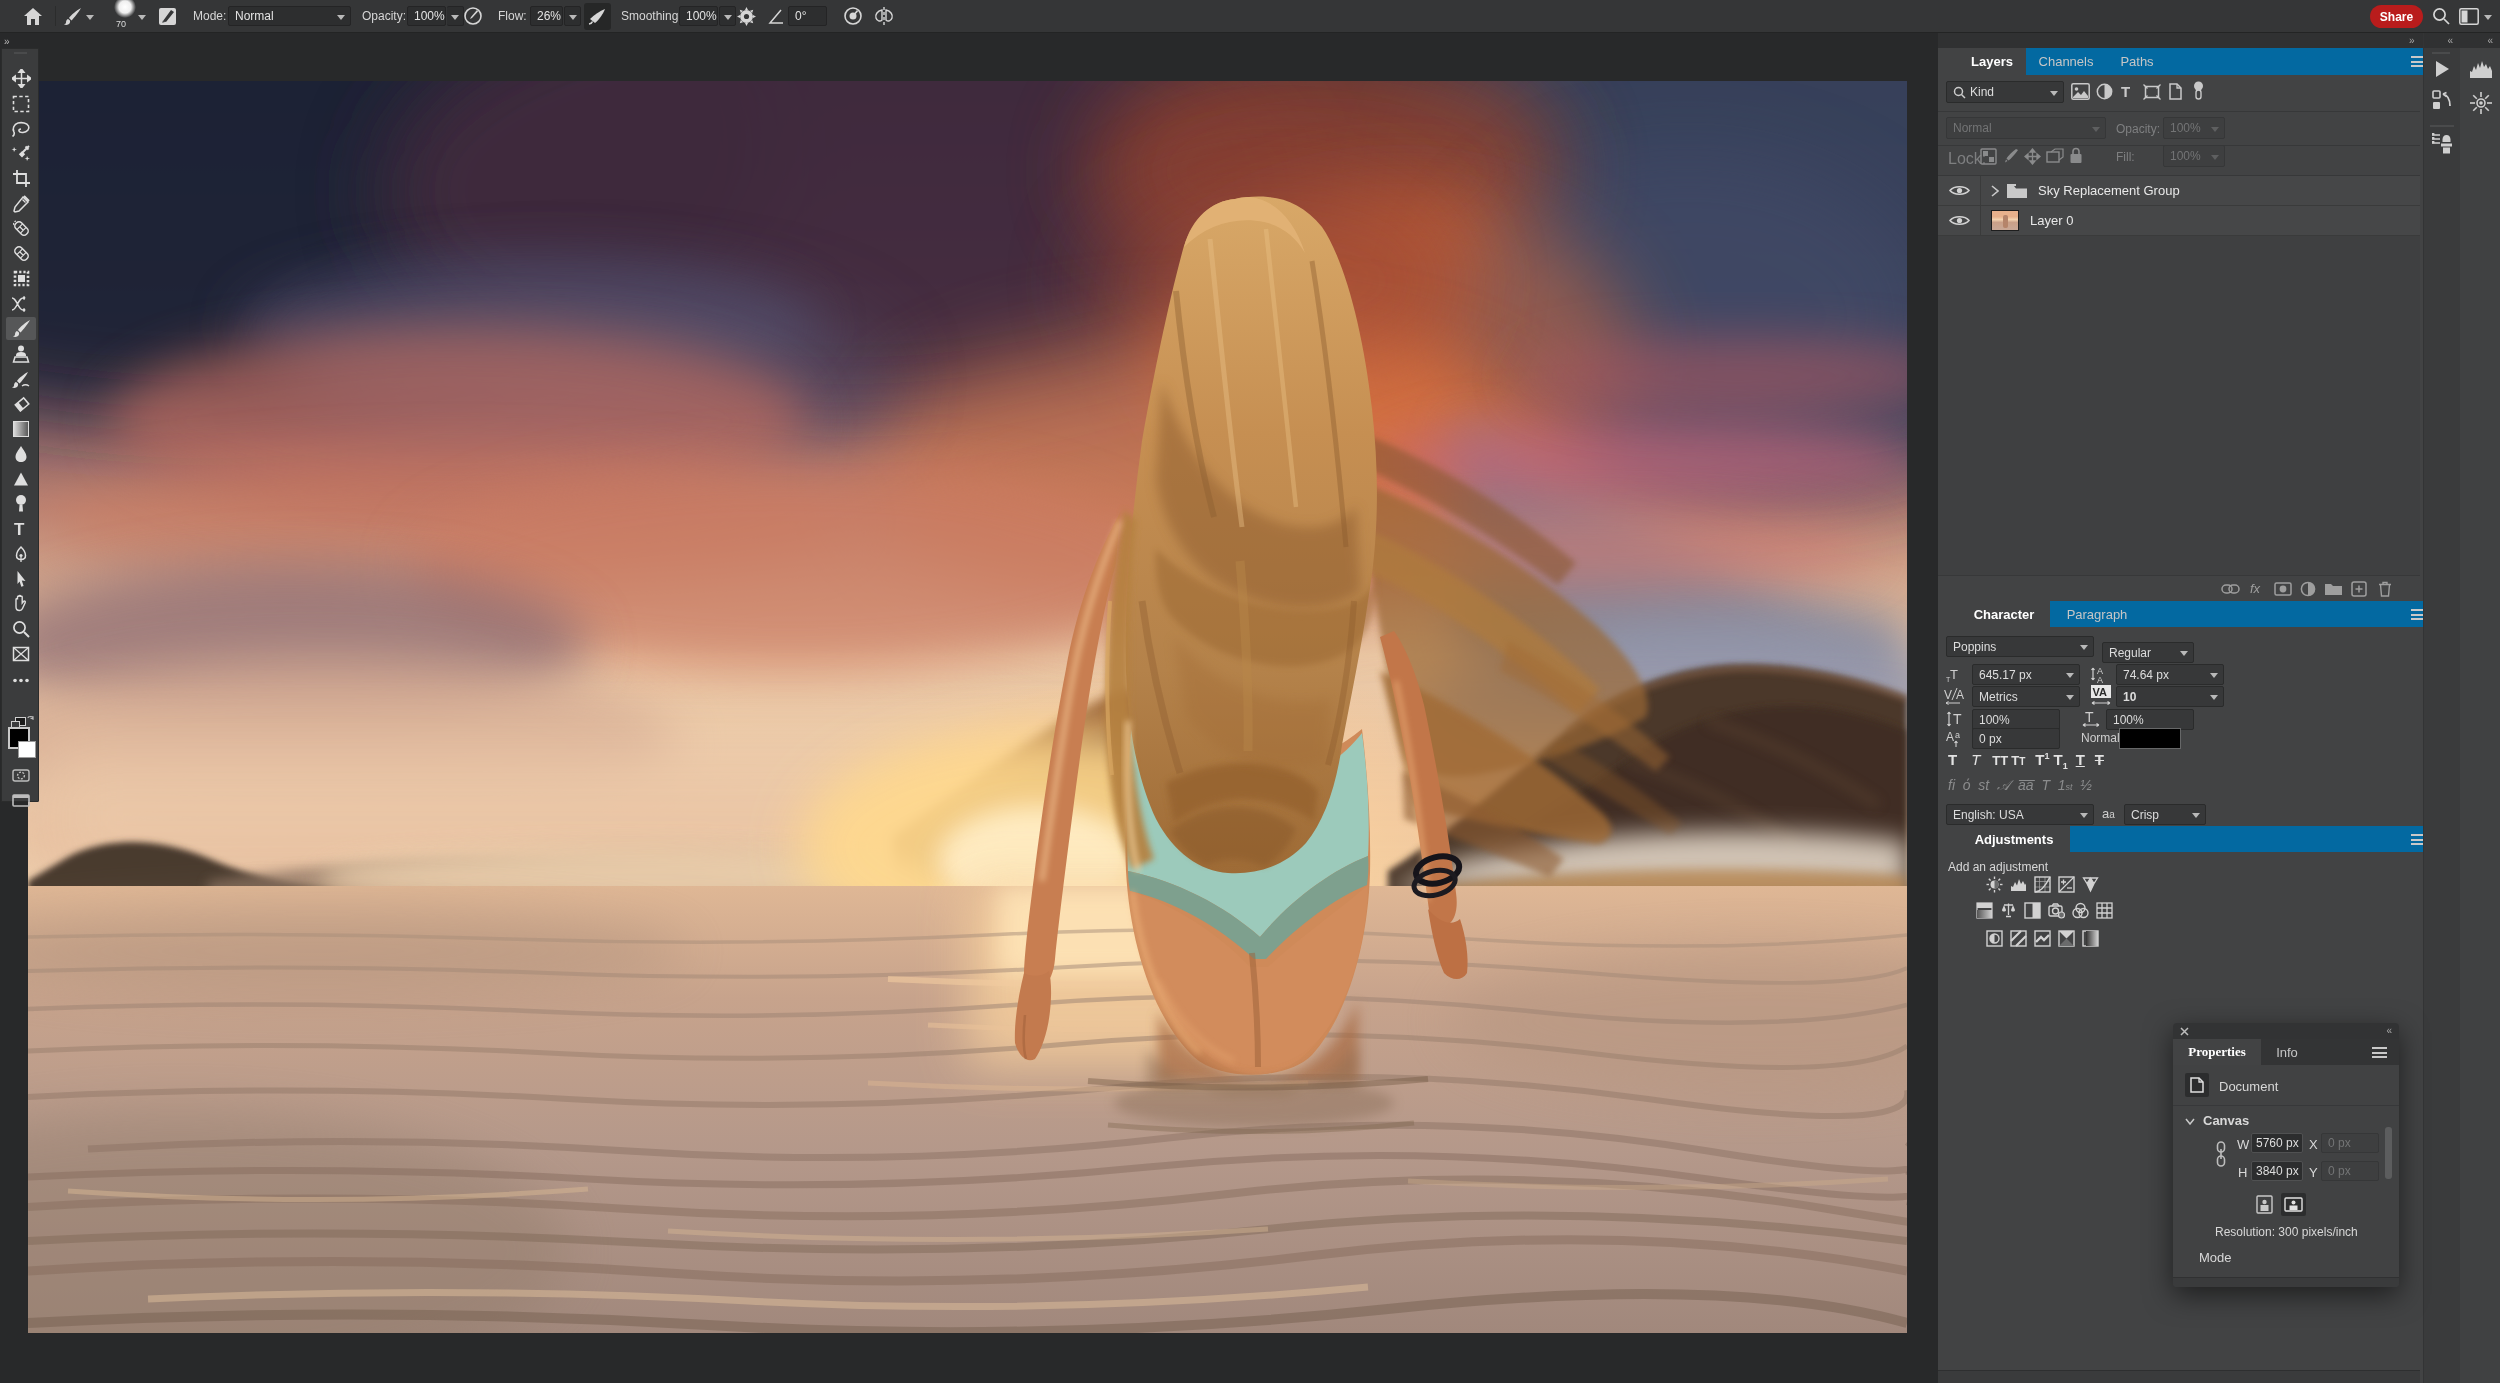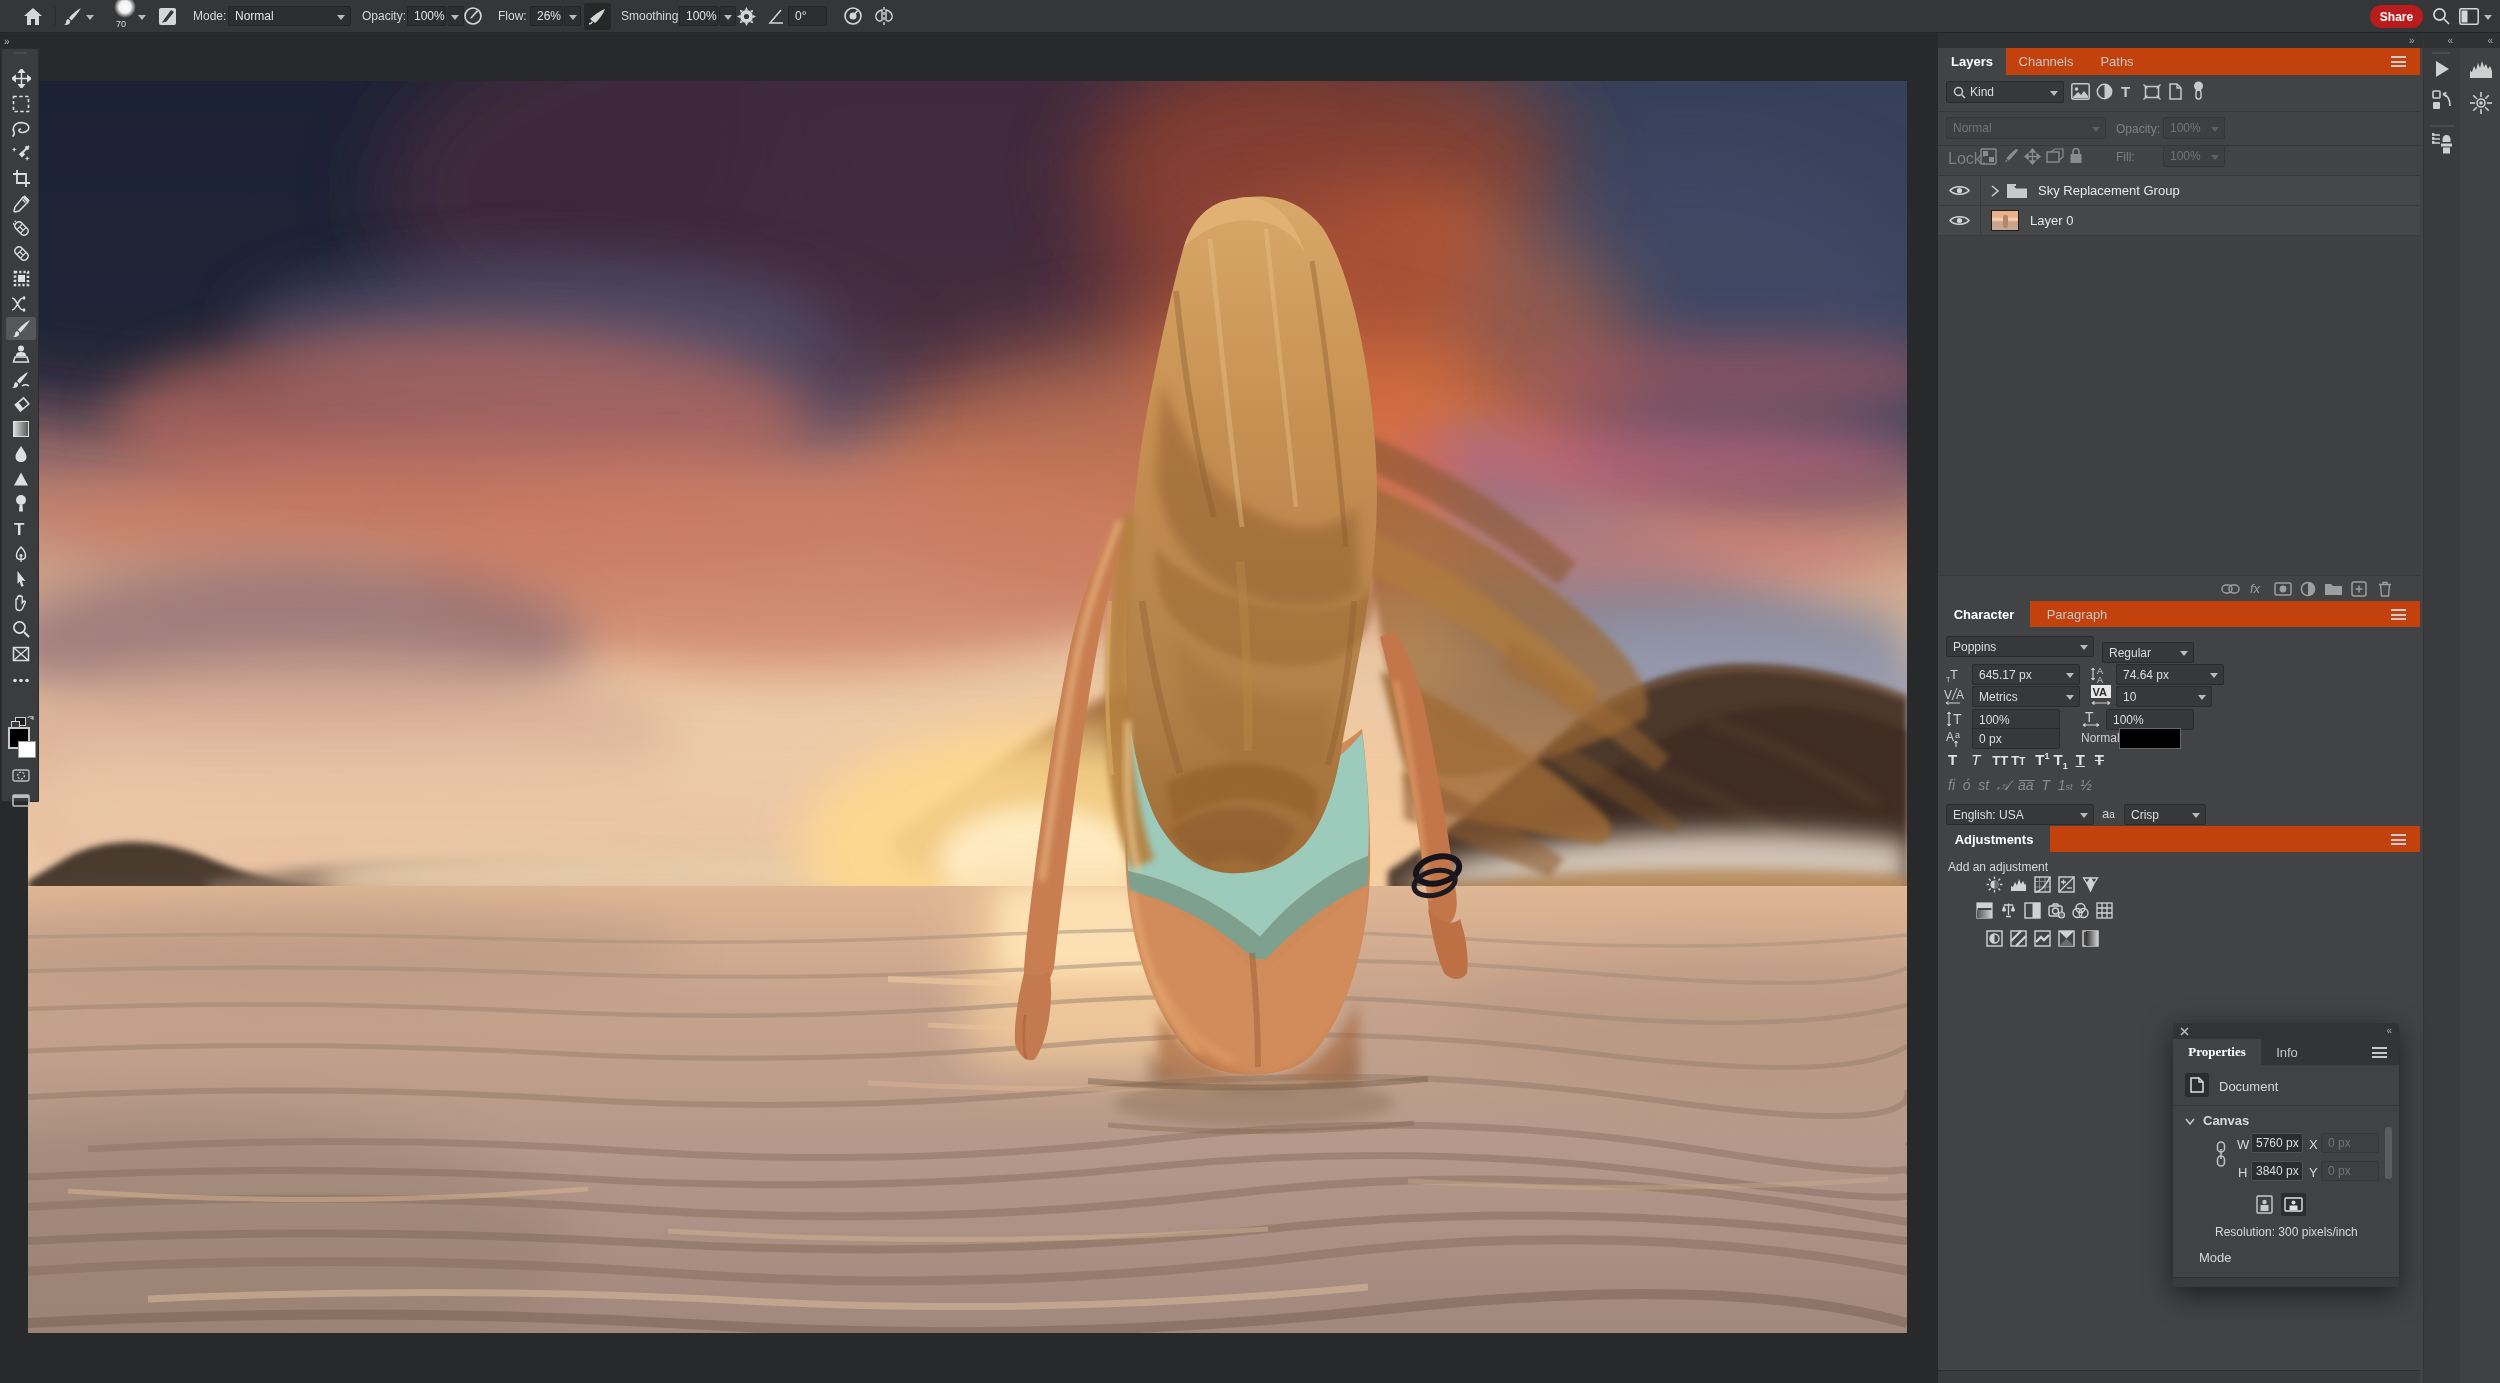--- a/index.html
+++ b/index.html
@@ -13,21 +13,21 @@
   .fld .cv { position:absolute; right:5px; top:7px; }
   .sep { position:absolute; top:6px; width:1px; height:20px; background:#2b2c2c; }
   .cv { width:8px; height:5px; }
   
   #ltools { position:absolute; left:1px; top:48px; width:38px; height:754px; background:#3b3c3d; border:1px solid #2b2c2c; border-radius:1px; z-index:15; }
   .tool { position:absolute; left:4px; width:30px; height:23px; display:flex; align-items:center; justify-content:center; }
   .tool.sel { background:#565758; border-radius:2px; }
   
   #dock { position:absolute; left:1938px; top:33px; width:562px; height:1350px; background:#424344; z-index:10; }
   #dockhdr { position:absolute; left:0; top:0; width:562px; height:15px; background:#303132; color:#a8a8a8; }
-  .panel-tabs { position:absolute; background:#c2410c; }
+  .panel-tabs { position:absolute; background:#0369a1;margin-left:20px; }
   .ptab { position:absolute; top:0; height:100%; color:#c6c6c6; font-size:13px; display:flex; align-items:center; justify-content:center; }
   .ptab.on { background:#424344; color:#ffffff; font-weight:bold; }
   .dockfld { position:absolute; background:#373839; border:1px solid #2a2b2b; border-radius:2px; color:#dddddd; font-size:12px; display:flex; align-items:center; padding:0 6px; }
   .dim { color:#7e7f80; }
   .dockfld.dis { background:#3e3f40; border-color:#363738; color:#737475; }
   .hline { position:absolute; height:1px; background:#373839; }
   .ham { position:absolute; width:15px; height:11px; border-top:2px solid #c9c9c9; border-bottom:2px solid #c9c9c9; }
   .ham:before { content:""; position:absolute; left:0; right:0; top:3px; height:2px; background:#c9c9c9; }
   text, tspan { font-family:"Liberation Sans", sans-serif; }
 </style>
@@ -753,21 +753,21 @@
     <div class="dockfld" style="left:34px; top:59px; width:108px; height:21px;">Metrics<svg class="cv" style="position:absolute;right:5px;top:8px;" viewBox="0 0 8 5">
           <path d="M0 0 L4 5 L8 0" fill="#b9b9b9"></path>
         </svg></div>
     <div class="abs" style="left:152px; top:57px;">
         <svg width="24" height="22" viewBox="0 0 24 22">
           <rect x="1" y="1" width="20" height="13" fill="#e8e8e8"></rect>
           <text x="2.5" y="11.5" font-size="11" font-weight="bold" fill="#2a2a2a">VA</text>
           <path d="M2 19 L20 19 M2 19 L4.5 17.5 M2 19 L4.5 20.5 M20 19 L17.5 17.5 M20 19 L17.5 20.5" stroke="#cfcfcf" stroke-width="1.1" fill="none"></path>
         </svg>
       </div>
-    <div class="dockfld" style="left:178px; top:59px; width:96px; height:21px;">10<svg class="cv" style="position:absolute;right:5px;top:8px;" viewBox="0 0 8 5">
+    <div class="dockfld" style="left:178px; top:59px; width:108px; height:21px;font-weight:bold;">10<svg class="cv" style="position:absolute;right:5px;top:8px;" viewBox="0 0 8 5">
           <path d="M0 0 L4 5 L8 0" fill="#b9b9b9"></path>
         </svg></div>
 
     <div class="abs" style="left:8px; top:83px;">
         <svg width="20" height="18" viewBox="0 0 20 18">
           <path d="M3 2 L3 16 M3 2 L1.5 4 M3 2 L4.5 4 M3 16 L1.5 14 M3 16 L4.5 14" stroke="#cfcfcf" stroke-width="1.2" fill="none"></path>
           <text x="7" y="14" font-size="14" fill="#cfcfcf">T</text>
         </svg>
       </div>
     <div class="dockfld" style="left:34px; top:82px; width:88px; height:21px;">100%</div>

